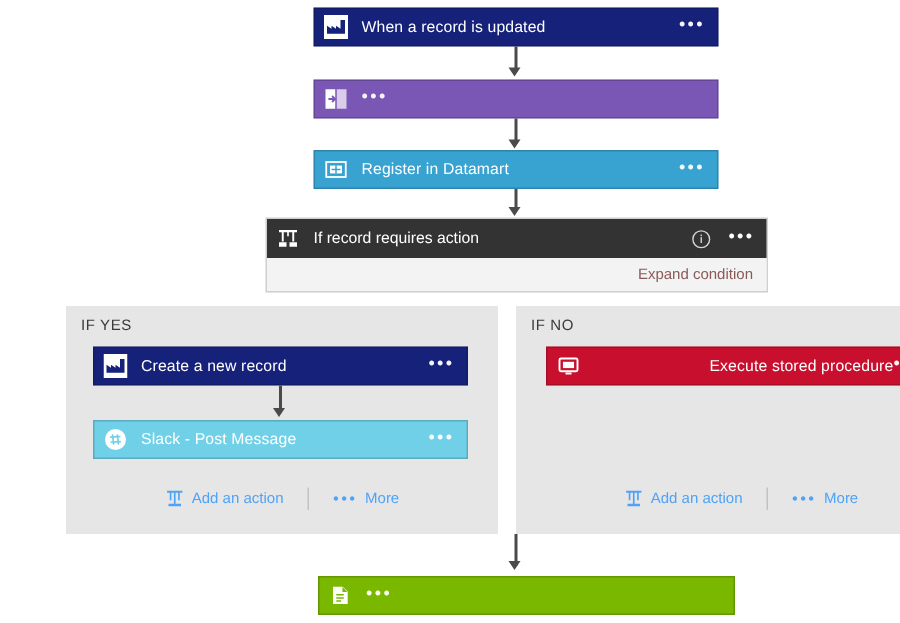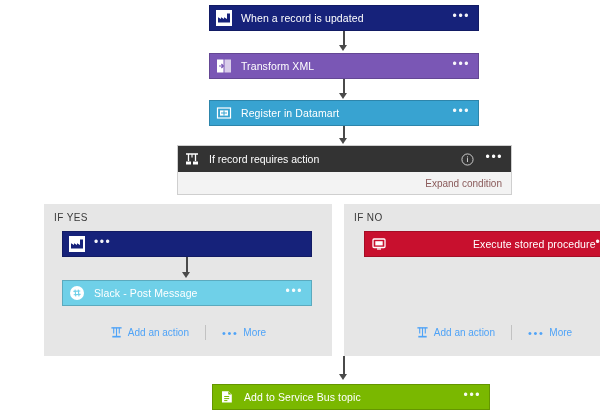--- a/index.html
+++ b/index.html
@@ -197,21 +197,20 @@
   <div class="arrow" style="left:295px; top:45px;"></div>
 
   <div class="card" id="card-transform" style="left:165px; top:53px; width:270px; background:#7a57b5;">
     <span class="card-icon">
       <svg width="16" height="16" viewBox="0 0 16 16" aria-hidden="true">
         <rect x="1" y="1.5" width="6.5" height="13" fill="#ffffff"></rect>
         <rect x="8.5" y="1.5" width="6.5" height="13" fill="#d9cdea"></rect>
         <path d="M3 8 L7 8 M5.4 6 L7.4 8 L5.4 10" stroke="#7a57b5" stroke-width="1.2" fill="none"></path>
       </svg>
     </span>
-    <span class="card-title">Transform XML</span>
     <span class="ellipsis">•••</span>
   </div>
 
   <div class="conn" style="left:299px; top:79px; height:17px;"></div>
   <div class="arrow" style="left:295px; top:93px;"></div>
 
   <div class="card" id="card-register" style="left:165px; top:100px; width:270px; background:#38a3d1;">
     <span class="card-icon">
       <svg width="16" height="16" viewBox="0 0 16 16" aria-hidden="true">
         <rect x="1.5" y="3" width="13" height="10" fill="none" stroke="#ffffff" stroke-width="1.2"></rect>
@@ -255,20 +254,21 @@
   <div class="branch-panel" id="branch-yes">
     <span class="branch-label">IF YES</span>
 
     <div class="card" style="left:18px; top:27px; width:250px; background:#16227a;">
       <span class="card-icon">
         <svg width="16" height="16" viewBox="0 0 16 16" aria-hidden="true">
           <rect x="0" y="0" width="16" height="16" fill="#ffffff"></rect>
           <path d="M2 12.5 L2 7.2 L5 9.1 L5 7.2 L8 9.1 L8 7.2 L11 9.1 L11 3.4 L14 3.4 L14 12.5 Z" fill="#16227a"></path>
         </svg>
       </span>
+      <span class="card-title">Create a new record</span>
       <span class="ellipsis">•••</span>
     </div>
 
     <div class="conn" style="left:142px; top:53px; height:18px;"></div>
     <div class="arrow" style="left:138px; top:68px;"></div>
 
     <div class="card" style="left:18px; top:76px; width:250px; background:#6fd0e8;">
       <span class="card-icon">
         <svg width="16" height="16" viewBox="0 0 16 16" aria-hidden="true">
           <circle cx="8" cy="8" r="7" fill="#ffffff"></circle>
@@ -339,17 +339,16 @@
   <div class="arrow" style="left:295px; top:374px;"></div>
 
   <div class="card" id="card-final" style="left:168px; top:384px; width:278px; background:#7ab800;">
     <span class="card-icon">
       <svg width="16" height="16" viewBox="0 0 16 16" aria-hidden="true">
         <path d="M3 2.2 L9.5 2.2 L12.8 5.4 L12.8 13.6 L3 13.6 Z" fill="#ffffff"></path>
         <path d="M9.3 2.4 L9.3 5.6 L12.6 5.6" fill="#7ab800"></path>
         <path d="M5.2 7.5 L10.2 7.5 M5.2 9.6 L10.2 9.6 M5.2 11.6 L8.4 11.6" stroke="#7ab800" stroke-width="1"></path>
       </svg>
     </span>
-    <span class="card-title">Add to Service Bus topic</span>
     <span class="ellipsis">•••</span>
   </div>
 
 </div>
 
 </body></html>

